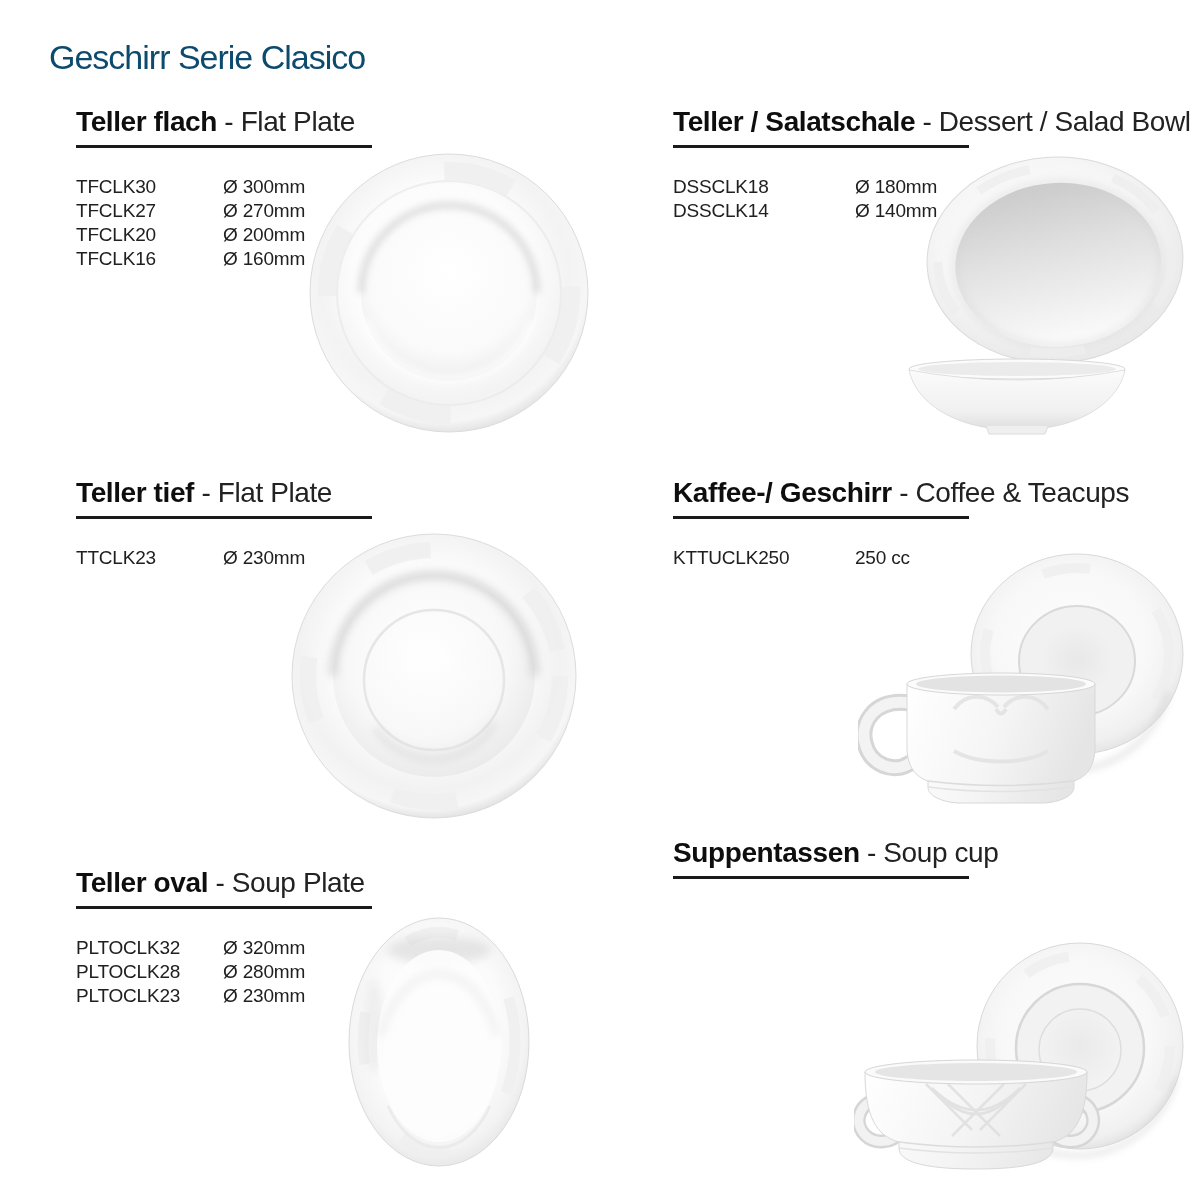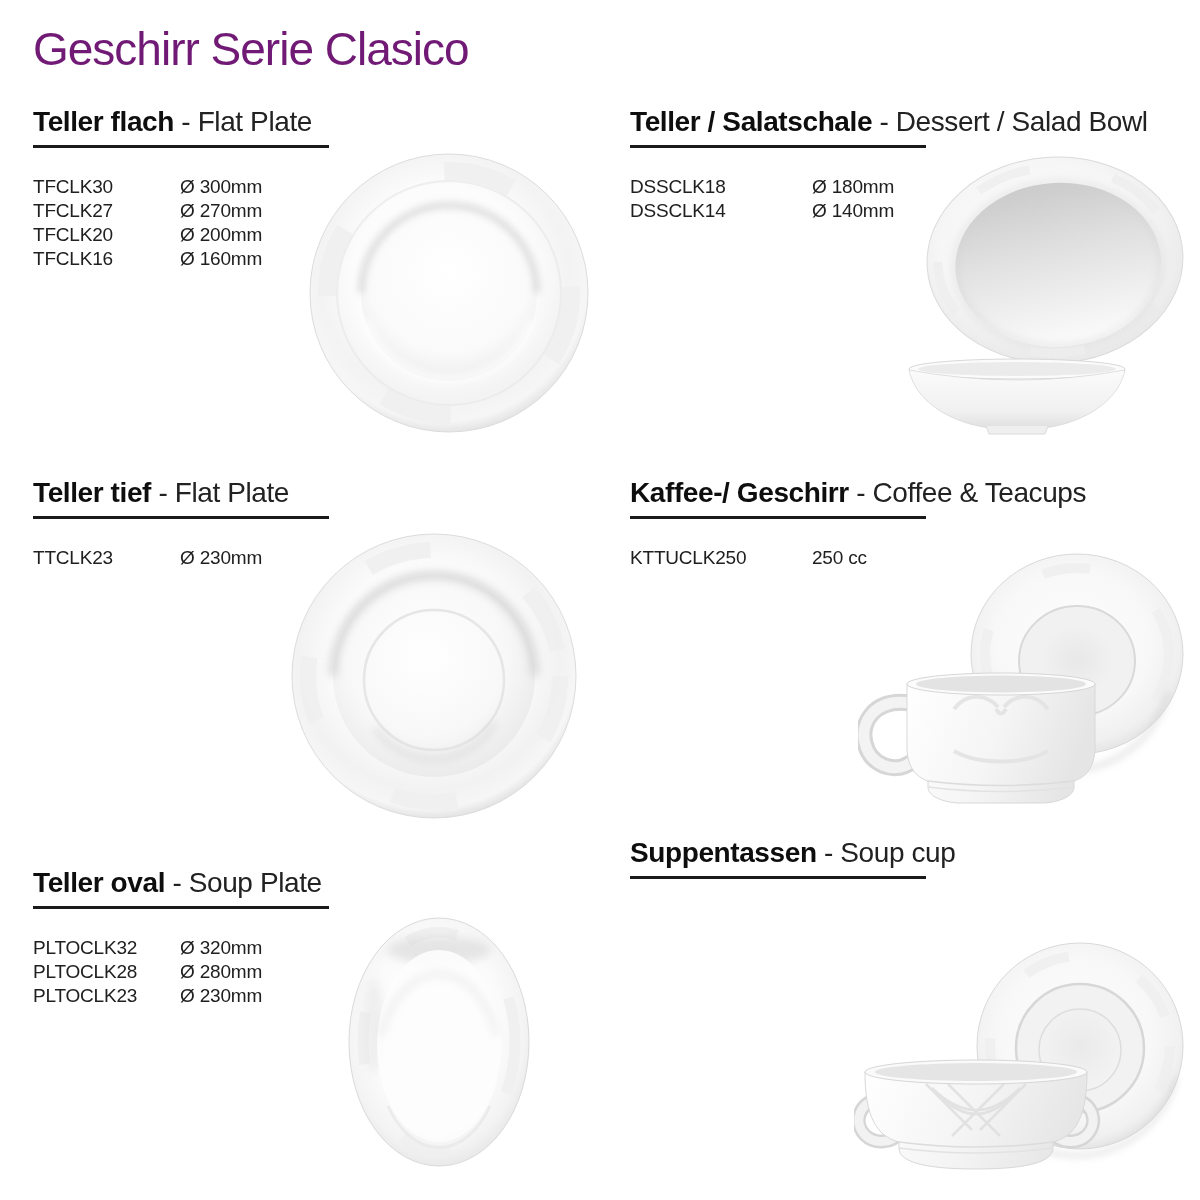--- a/index.html
+++ b/index.html
@@ -5,26 +5,26 @@
   * { box-sizing: border-box; }
   html, body { margin: 0; padding: 0; background: #ffffff; }
   body {
     width: 1200px; height: 1200px;
     font-family: "Liberation Sans", sans-serif;
     color: #1f1f1f;
   }
   .page { position: relative; width: 1200px; height: 1200px; overflow: hidden; background: #ffffff; }
 
   .page-title {
-    position: absolute; left: 33px; top: 22px; margin: 0;
-    font-size: 46px; font-weight: 400; letter-spacing: -1px; color: #701a75;
+    position: absolute; left: 33px; top: 22px; margin: 16px;
+    font-size: 34px; font-weight: 400; letter-spacing: -1px; color: #0c4a6e;
     white-space: nowrap;
   }
 
-  .product-section { position: absolute; width: 565px; }
+  .product-section { position: absolute; width: 565px; margin-left: 43px; }
   .pos-s1 { left: 33px;  top: 106px; }
   .pos-s2 { left: 630px; top: 106px; }
   .pos-s3 { left: 33px;  top: 477px; }
   .pos-s4 { left: 630px; top: 477px; }
   .pos-s5 { left: 33px;  top: 867px; }
   .pos-s6 { left: 630px; top: 837px; }
 
   .sec-head {
     margin: 0; font-size: 28px; font-weight: 400; line-height: 32px;
     letter-spacing: -0.4px; color: #222222; white-space: nowrap;

